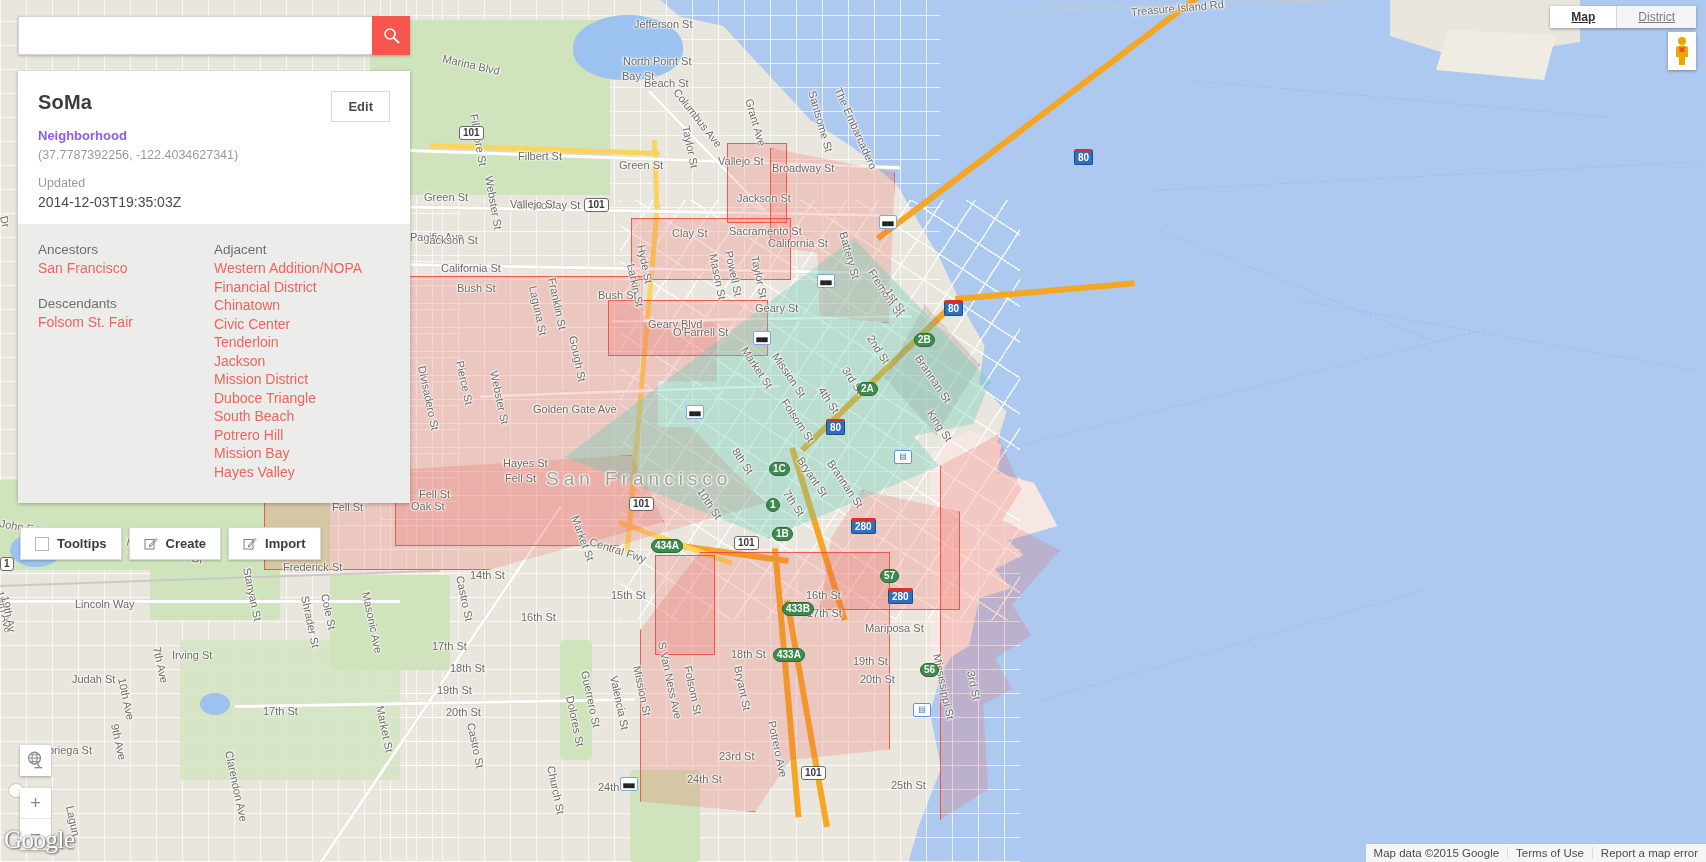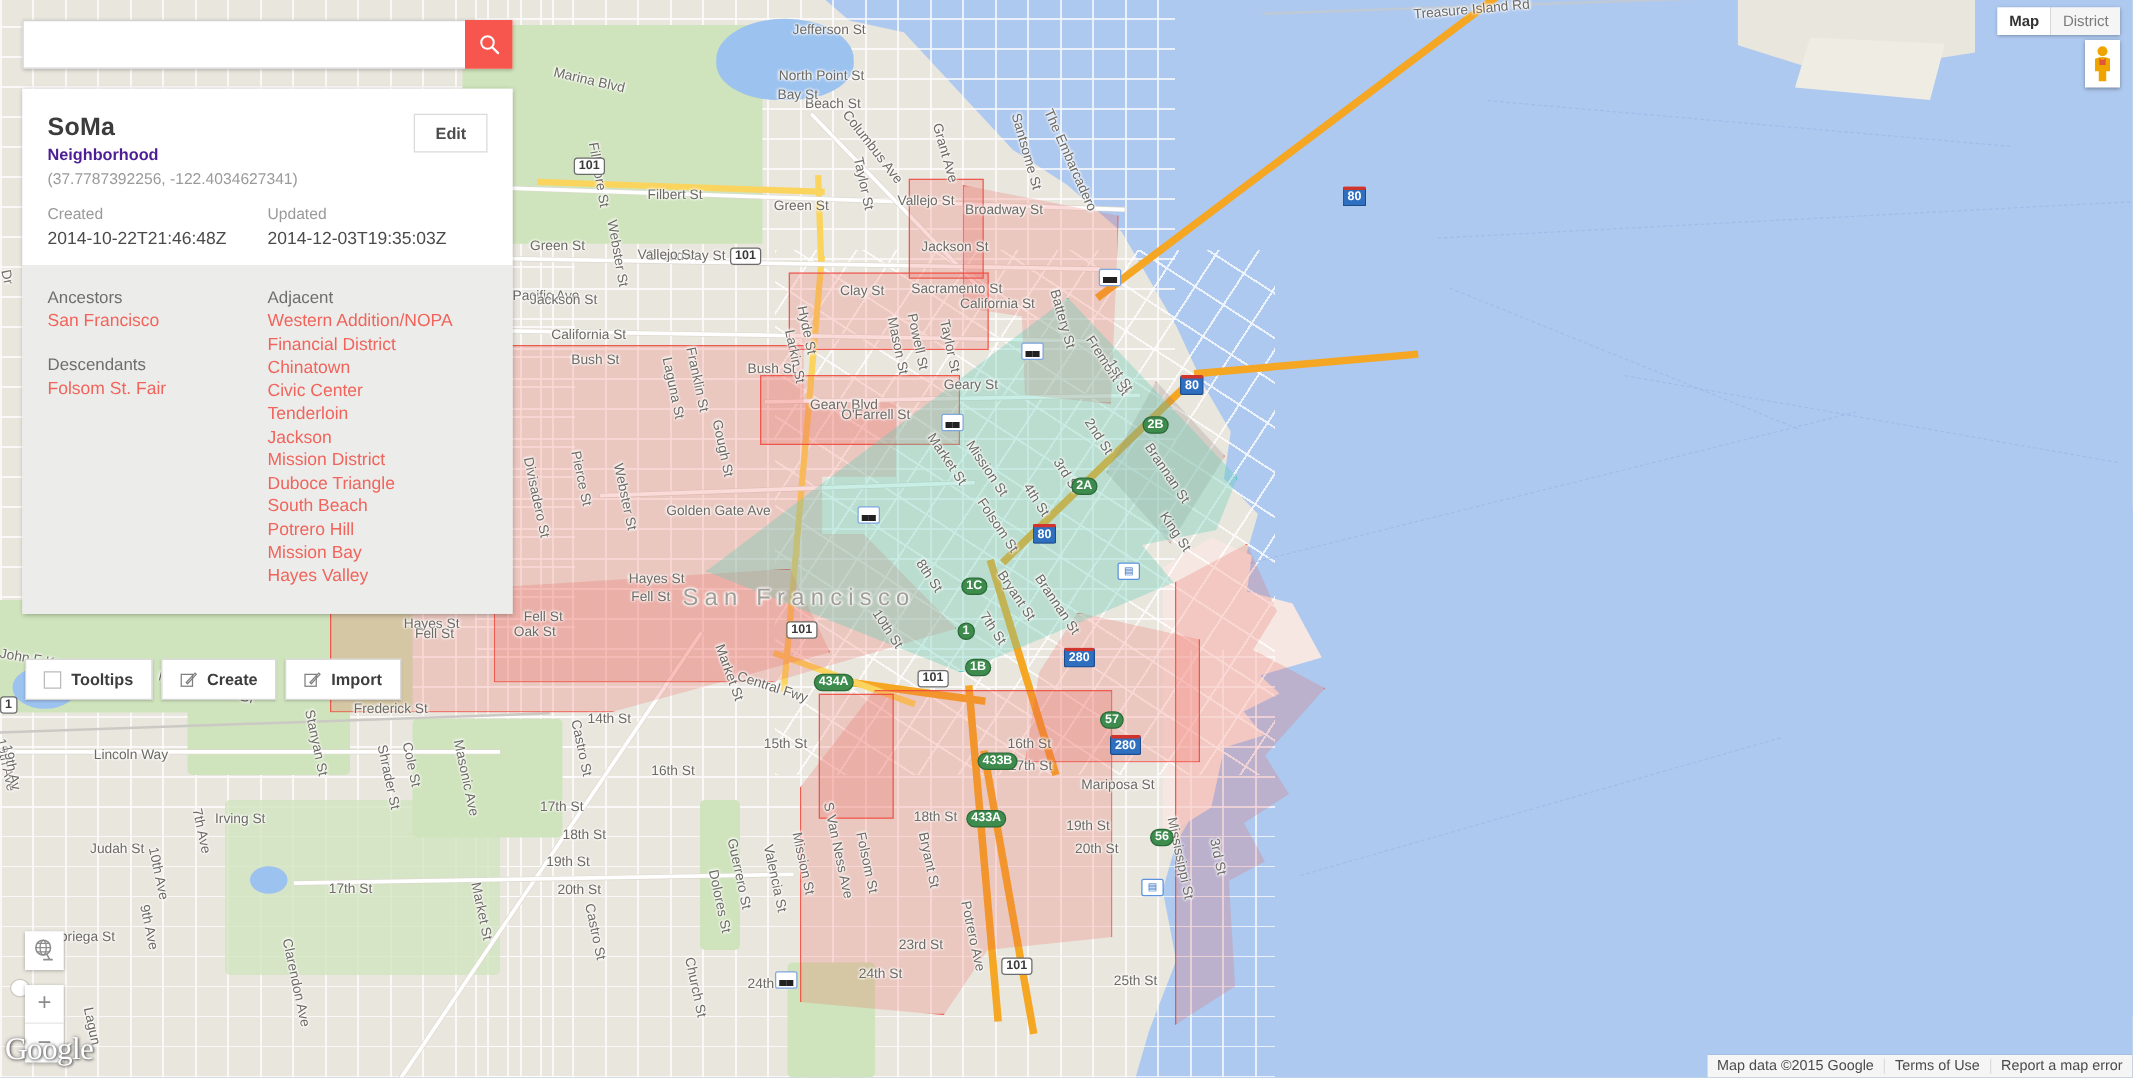--- a/index.html
+++ b/index.html
@@ -134,21 +134,21 @@
 
   
   #panel {
     position: absolute; left: 18px; top: 71px;
     width: 392px;
     background: #fff;
     box-shadow: 0 1px 4px rgba(0,0,0,.3);
   }
   #panel-head { padding: 20px 20px 14px 20px; position: relative; background:#fff; }
   #panel-title { font-size: 20px; font-weight: bold; color: #3c3c3c; letter-spacing: .2px; }
-  #panel-subtitle { font-size: 13px; font-weight: bold; color: #4c1d95; margin-top: 2px; }
+  #panel-subtitle { font-size: 13px; font-weight: bold; color: #8b5cf6; margin-top: 14px; }
   #panel-coords { font-size: 12.5px; color: #9a9a9a; margin-top: 5px; }
   #edit-btn {
     position: absolute; right: 20px; top: 20px;
     border: 1px solid #dadada; background: #fff;
     font-size: 13px; font-weight: bold; color: #4c4c4c;
     padding: 7px 16px; cursor: pointer;
     font-family: "Liberation Sans", sans-serif;
   }
   .meta-row { display: flex; margin-top: 14px; }
   .meta-col { width: 186px; }
@@ -181,22 +181,22 @@
     display: inline-block;
   }
   .tb-ico { opacity: .75; display: inline-flex; }
 
   
   #maptype {
     position: absolute; right: 10px; top: 6px; display: flex;
     box-shadow: 0 1px 3px rgba(0,0,0,.35); background: #fff;
   }
   .mt-btn {
-    font-size: 12px; padding: 4px 9px; cursor: pointer; color:#7b7b7b;
-    font-family:"Liberation Sans", sans-serif; background:#f5f5f5;
+    font-size: 12px; padding: 4px 21px; cursor: pointer; color:#7b7b7b;
+    font-family:"Liberation Sans", sans-serif; background:#f5f5f5;text-decoration:underline;
   }
   .mt-btn.active { background: #fff; font-weight: bold; color: #333; }
   .mt-sep { width: 1px; background: #d8d8d8; }
 
   
   #pegman-box {
     position: absolute; right: 10px; top: 32px;
     width: 28px; height: 38px; background: #fff;
     box-shadow: 0 1px 3px rgba(0,0,0,.35);
     display:flex; align-items:center; justify-content:center;
@@ -489,24 +489,20 @@
 
 <div id="panel">
   <div id="panel-head">
     <button id="edit-btn">Edit</button>
     <div id="panel-title">SoMa</div>
     <div id="panel-subtitle">Neighborhood</div>
     <div id="panel-coords">(37.7787392256, -122.4034627341)</div>
 
     <div class="meta-row">
       <div class="meta-col">
-        <div class="meta-label">Created</div>
-        <div class="meta-value">2014-10-22T21:46:48Z</div>
-      </div>
-      <div class="meta-col">
         <div class="meta-label">Updated</div>
         <div class="meta-value">2014-12-03T19:35:03Z</div>
       </div>
     </div>
   </div>
 
   <div id="panel-body">
     <div class="rel-col">
       <div class="rel-head">Ancestors</div>
       <div id="ancestors-list">

